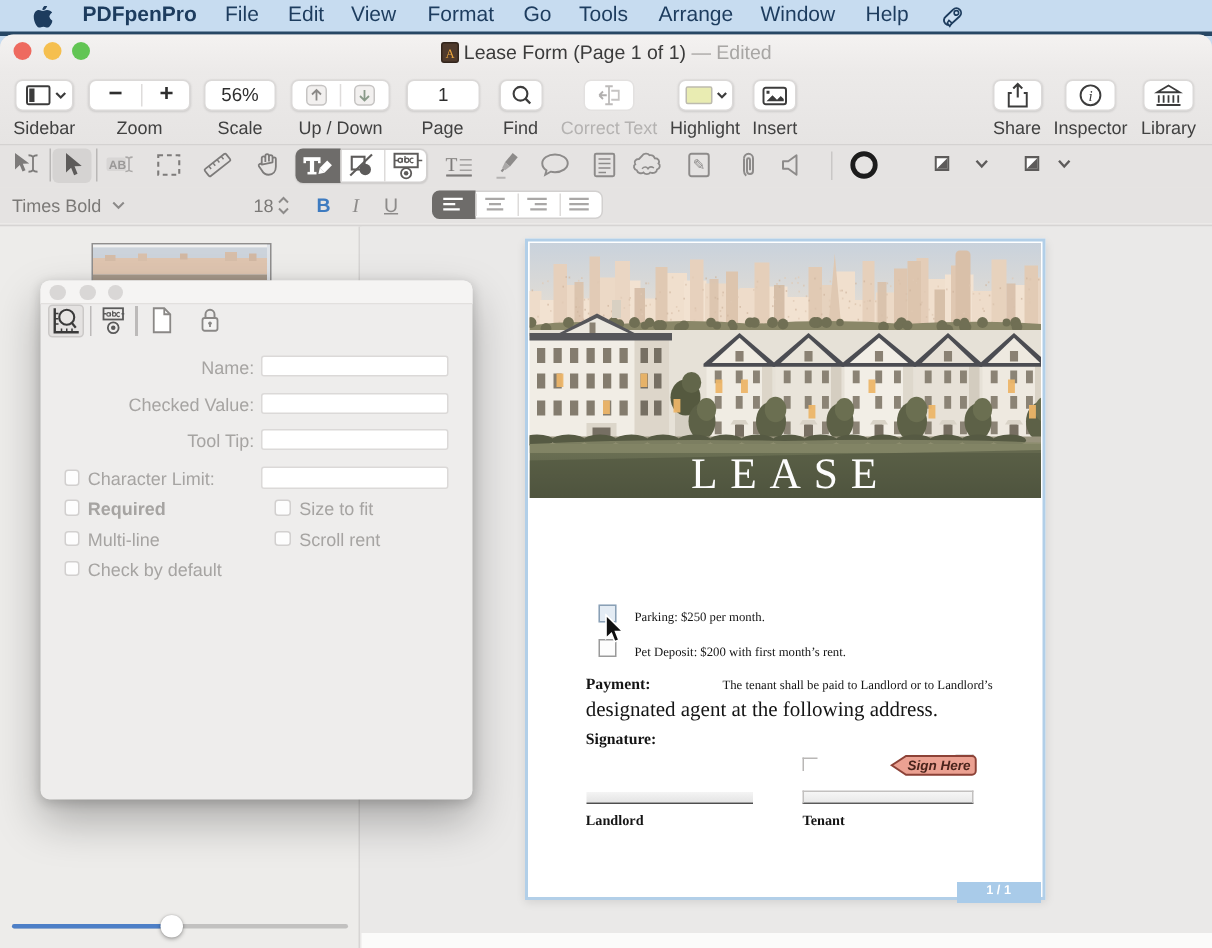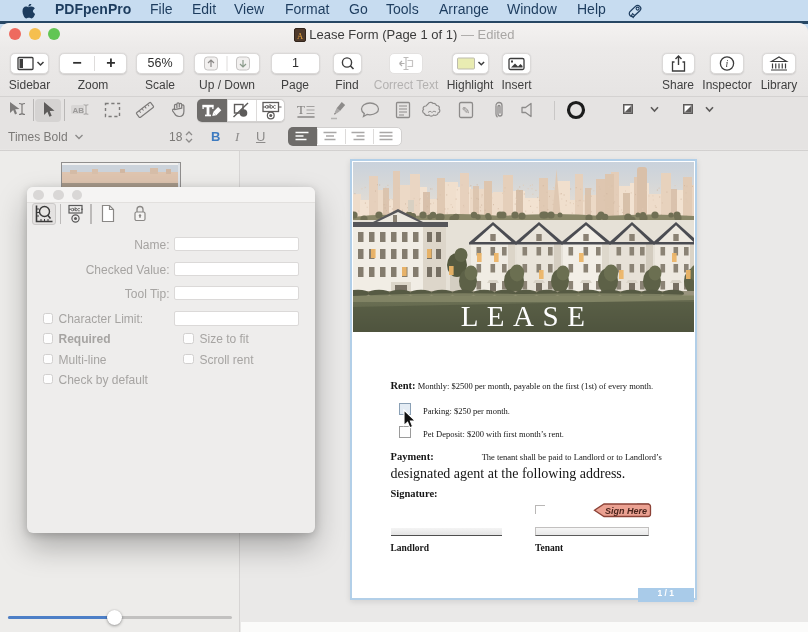--- a/index.html
+++ b/index.html
@@ -865,21 +865,20 @@
 <ellipse cx="257" cy="131.5" rx="11" ry="3.8" fill="#565a43"></ellipse>
 <ellipse cx="278" cy="131.5" rx="11" ry="3.8" fill="#565a43"></ellipse>
 <ellipse cx="299" cy="131.5" rx="11" ry="3.8" fill="#565a43"></ellipse>
 <ellipse cx="320" cy="131.5" rx="11" ry="3.8" fill="#565a43"></ellipse>
 <rect x="0" y="134" width="341" height="36" fill="url(#lawn)"></rect>
 <path d="M0 134 Q80 130 170 132 Q260 130 341 133 L341 140 L0 140 Z" fill="#8a8b6b" opacity="0.75"></path>
 <path d="M0 145 L341 138 L341 170 L0 170 Z" fill="#4c523d" opacity="0.55"></path>
 <text x="174" y="163.5" text-anchor="middle" font-family="Liberation Serif" font-size="29" fill="#fdfdfd" letter-spacing="8.5">LEASE</text>
 </svg>
 
-      <div class="doc" style="left:38.5px; top:218.5px; font-size:10.5px;"><span class="b">Rent:</span><span style="font-size:8.5px;"> Monthly: $2500 per month, payable on the first (1st) of every month.</span></div>
       <div class="cb" style="left:47px; top:242px; background:#e4ecf4; border-color:#8aa0b5;"></div>
       <div class="doc" style="left:71px; top:245px; font-size:8.5px;">Parking: $250 per month.</div>
       <div class="cb" style="left:47px; top:265px;"></div>
       <div class="doc" style="left:71px; top:267.5px; font-size:8.5px;">Pet Deposit: $200 with first month’s rent.</div>
       <div class="doc" style="left:38.5px; top:289.5px; font-size:10.5px;"><span class="b">Payment:</span><span style="font-size:8.5px;margin-left:46px;"> The tenant shall be paid to Landlord or to Landlord’s</span></div>
       <div class="doc" style="left:38.5px; top:305px; font-size:14px;">designated agent at the following address.</div>
       <div class="doc" style="left:38.5px; top:326.5px; font-size:10.5px;"><span class="b">Signature:</span></div>
 
       <div style="position:absolute; left:183px; top:344px; width:10px; height:9px; border-left:1px solid #b9b7b6; border-top:1px solid #b9b7b6;"></div>
 

